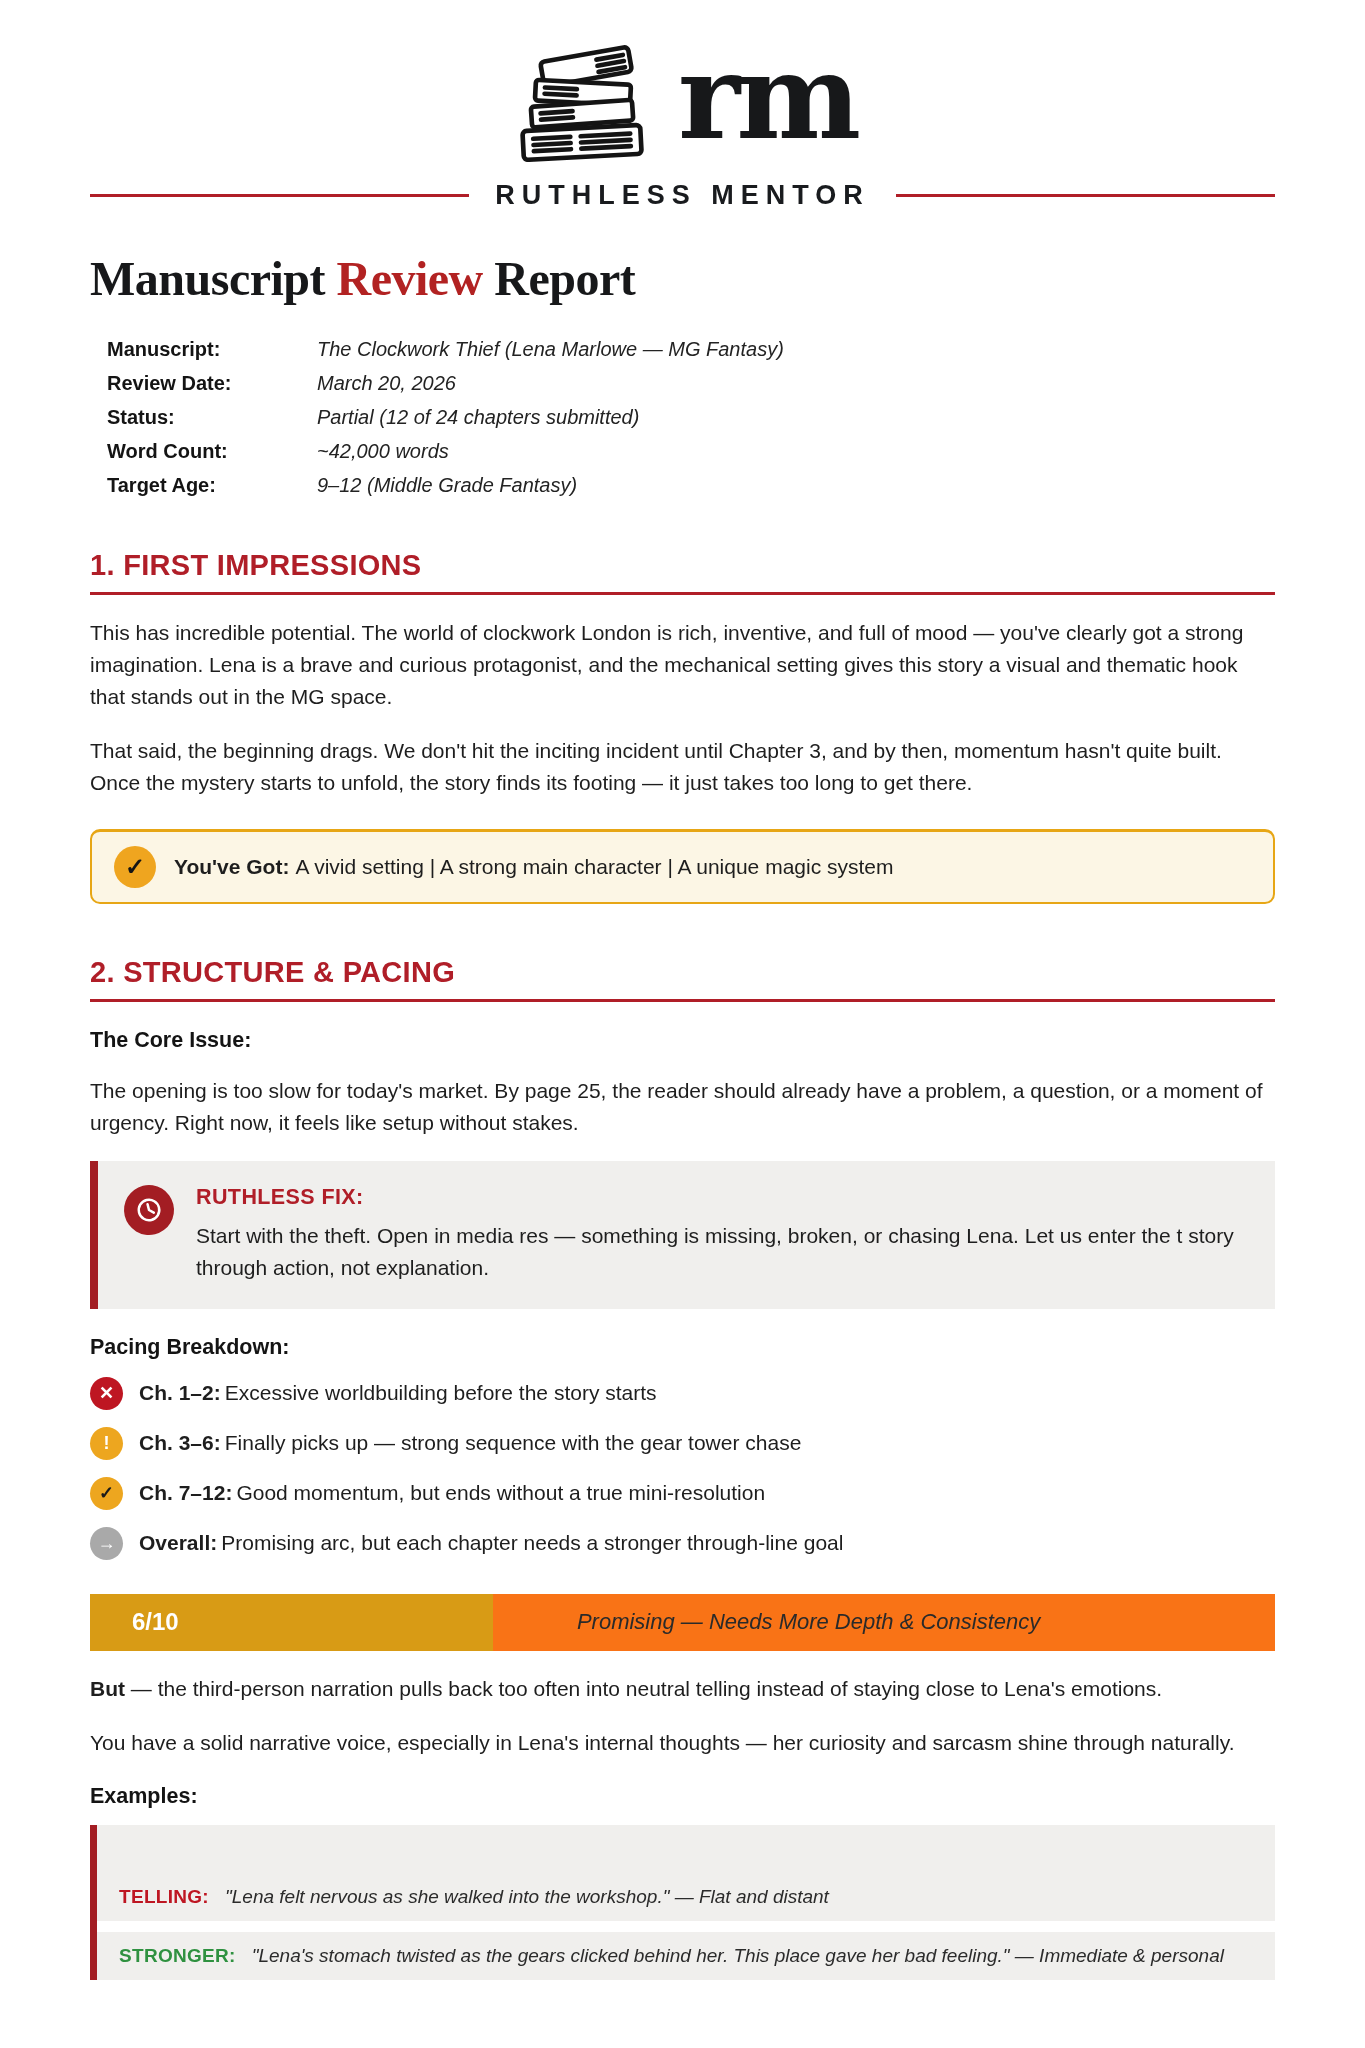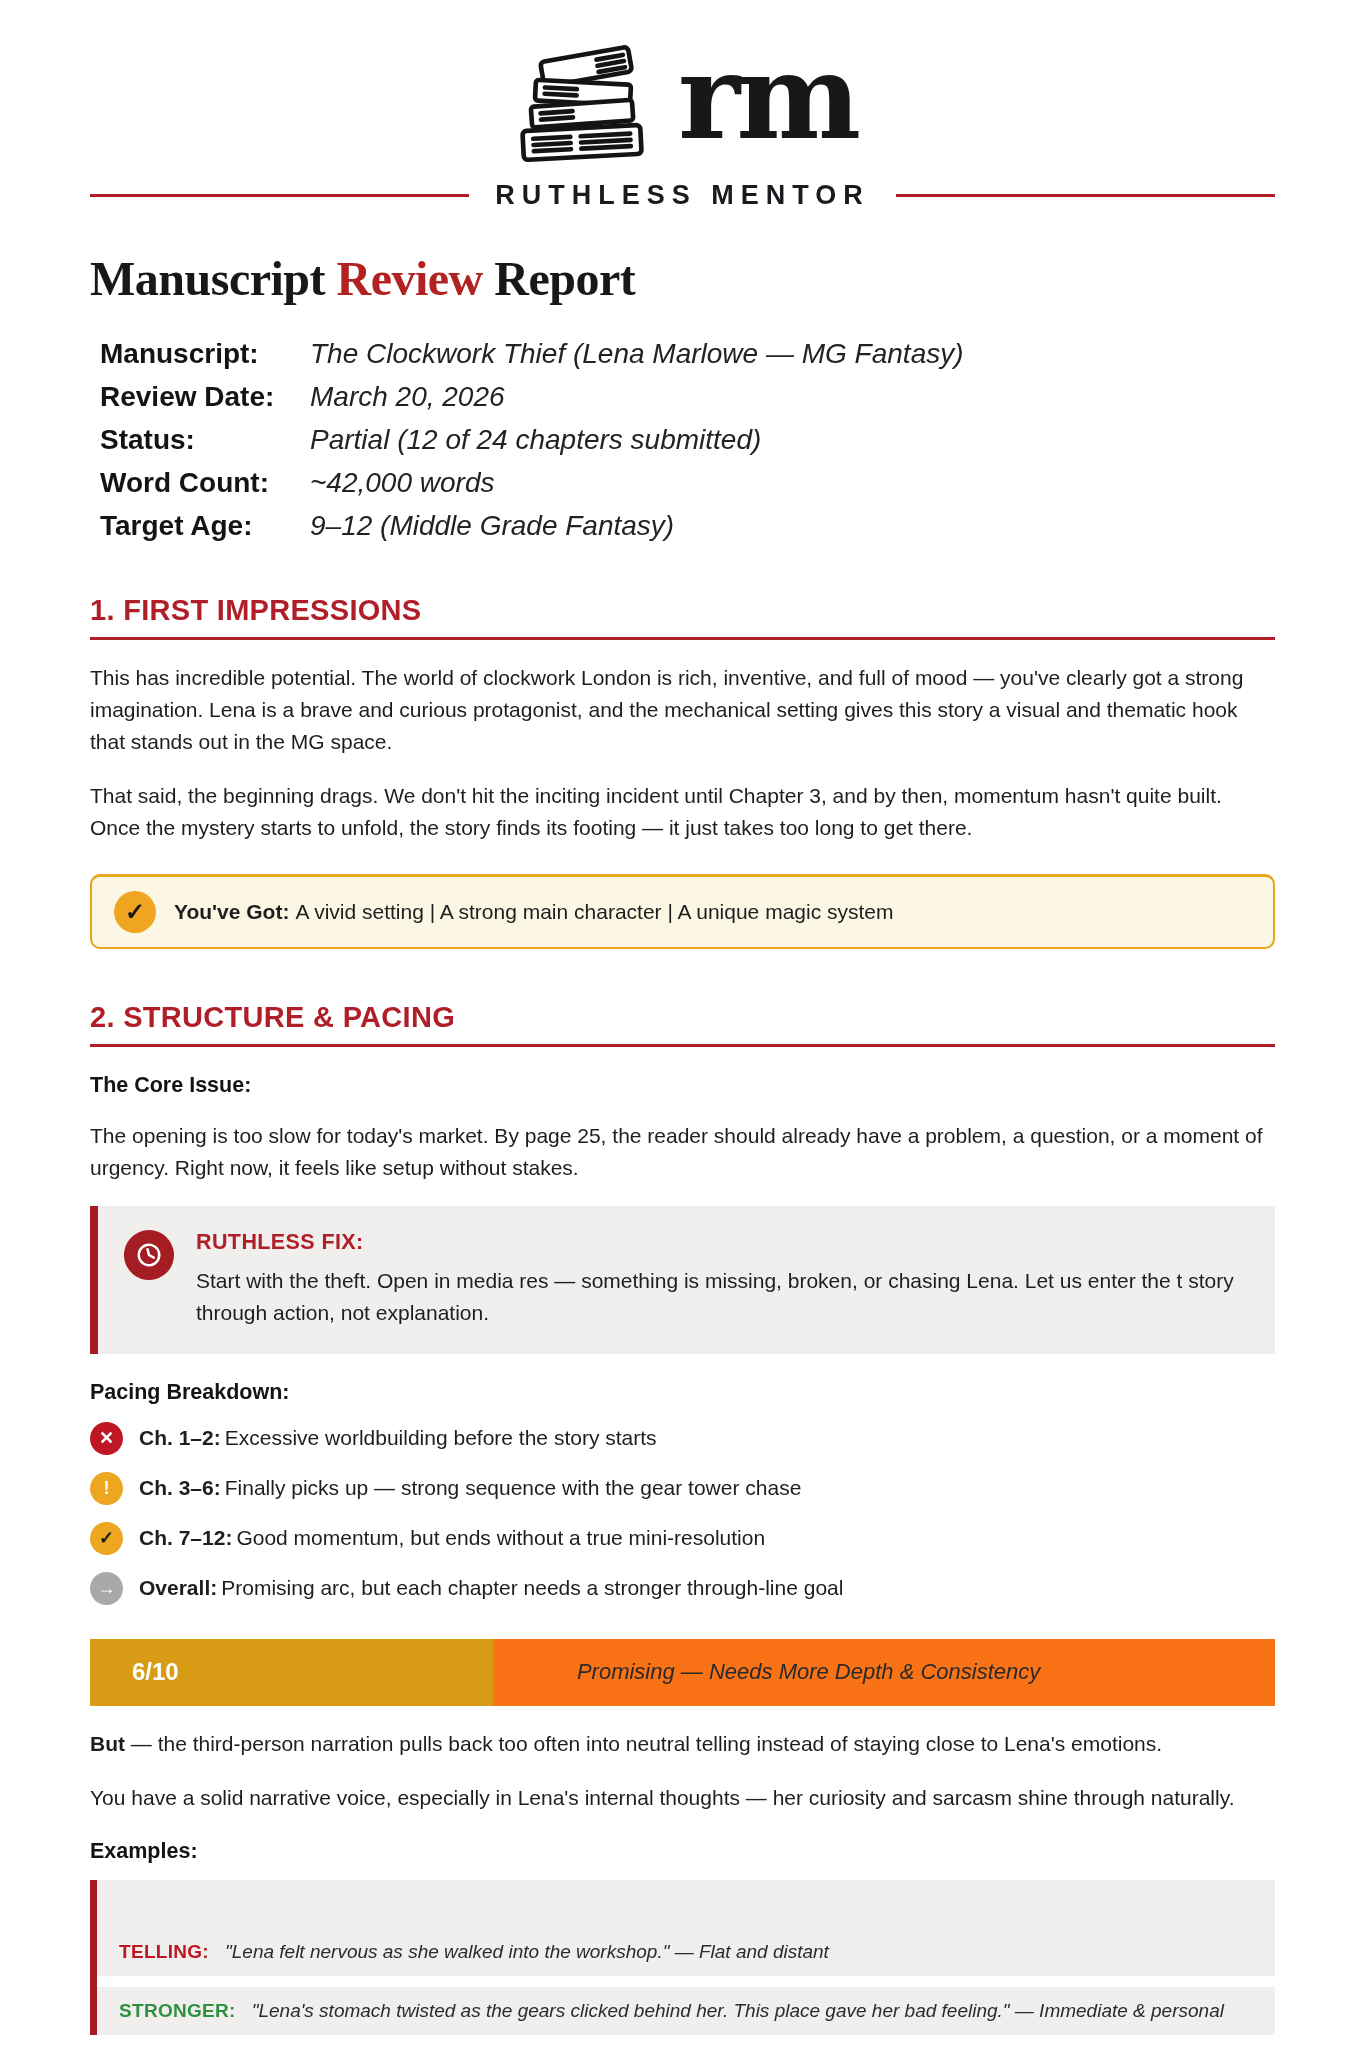--- a/index.html
+++ b/index.html
@@ -22,21 +22,21 @@
   .brand-name{font-weight:bold;font-size:27px;letter-spacing:7px;color:#191b1e;white-space:nowrap;}
 
   
   .page-title{
     margin-top:40px;
     font-family:"Liberation Serif",serif;font-weight:bold;
     font-size:48px;color:#17181a;letter-spacing:-0.5px;
   }
   .page-title .hl{color:#b22222;}
   .meta{margin-top:26px;}
-  .meta-row{display:flex;margin:11px 10px;font-size:28px;}
+  .meta-row{display:flex;margin:11px 17px;font-size:20px;}
   .meta-label{width:210px;font-weight:bold;color:#141414;flex:none;}
   .meta-value{font-style:italic;color:#232323;}
 
   
   .section-heading{
     margin-top:52px;
     color:#b01e28;font-weight:bold;font-size:29px;letter-spacing:0.3px;
     border-bottom:3px solid #b01e28;padding-bottom:10px;
   }
   .para{font-size:21px;line-height:1.52;margin:22px 0;color:#1e1e1e;}
@@ -76,21 +76,21 @@
     display:flex;align-items:center;justify-content:center;
     font-weight:bold;font-size:18px;line-height:1;
   }
   .badge.red{background:#be1622;color:#ffffff;}
   .badge.amber{background:#eda61f;color:#ffffff;}
   .badge.amber-dark{background:#eda61f;color:#1a1a1a;}
   .badge.gray{background:#a9a9a9;color:#ffffff;}
   .pacing-item b{margin-right:4px;}
 
   
-  .score-bar{display:flex;height:67px;margin:34px 0 8px;}
+  .score-bar{display:flex;height:57px;margin:34px 0 8px;}
   .score-left{
     width:34%;background:#d89b15;color:#ffffff;font-weight:bold;font-size:24px;
     display:flex;align-items:center;padding-left:42px;box-sizing:border-box;
   }
   .score-right{
     flex:1;background:#f97316;display:flex;align-items:center;
     padding-left:84px;font-style:italic;font-size:22px;color:#2a2a2a;
   }
 
   

